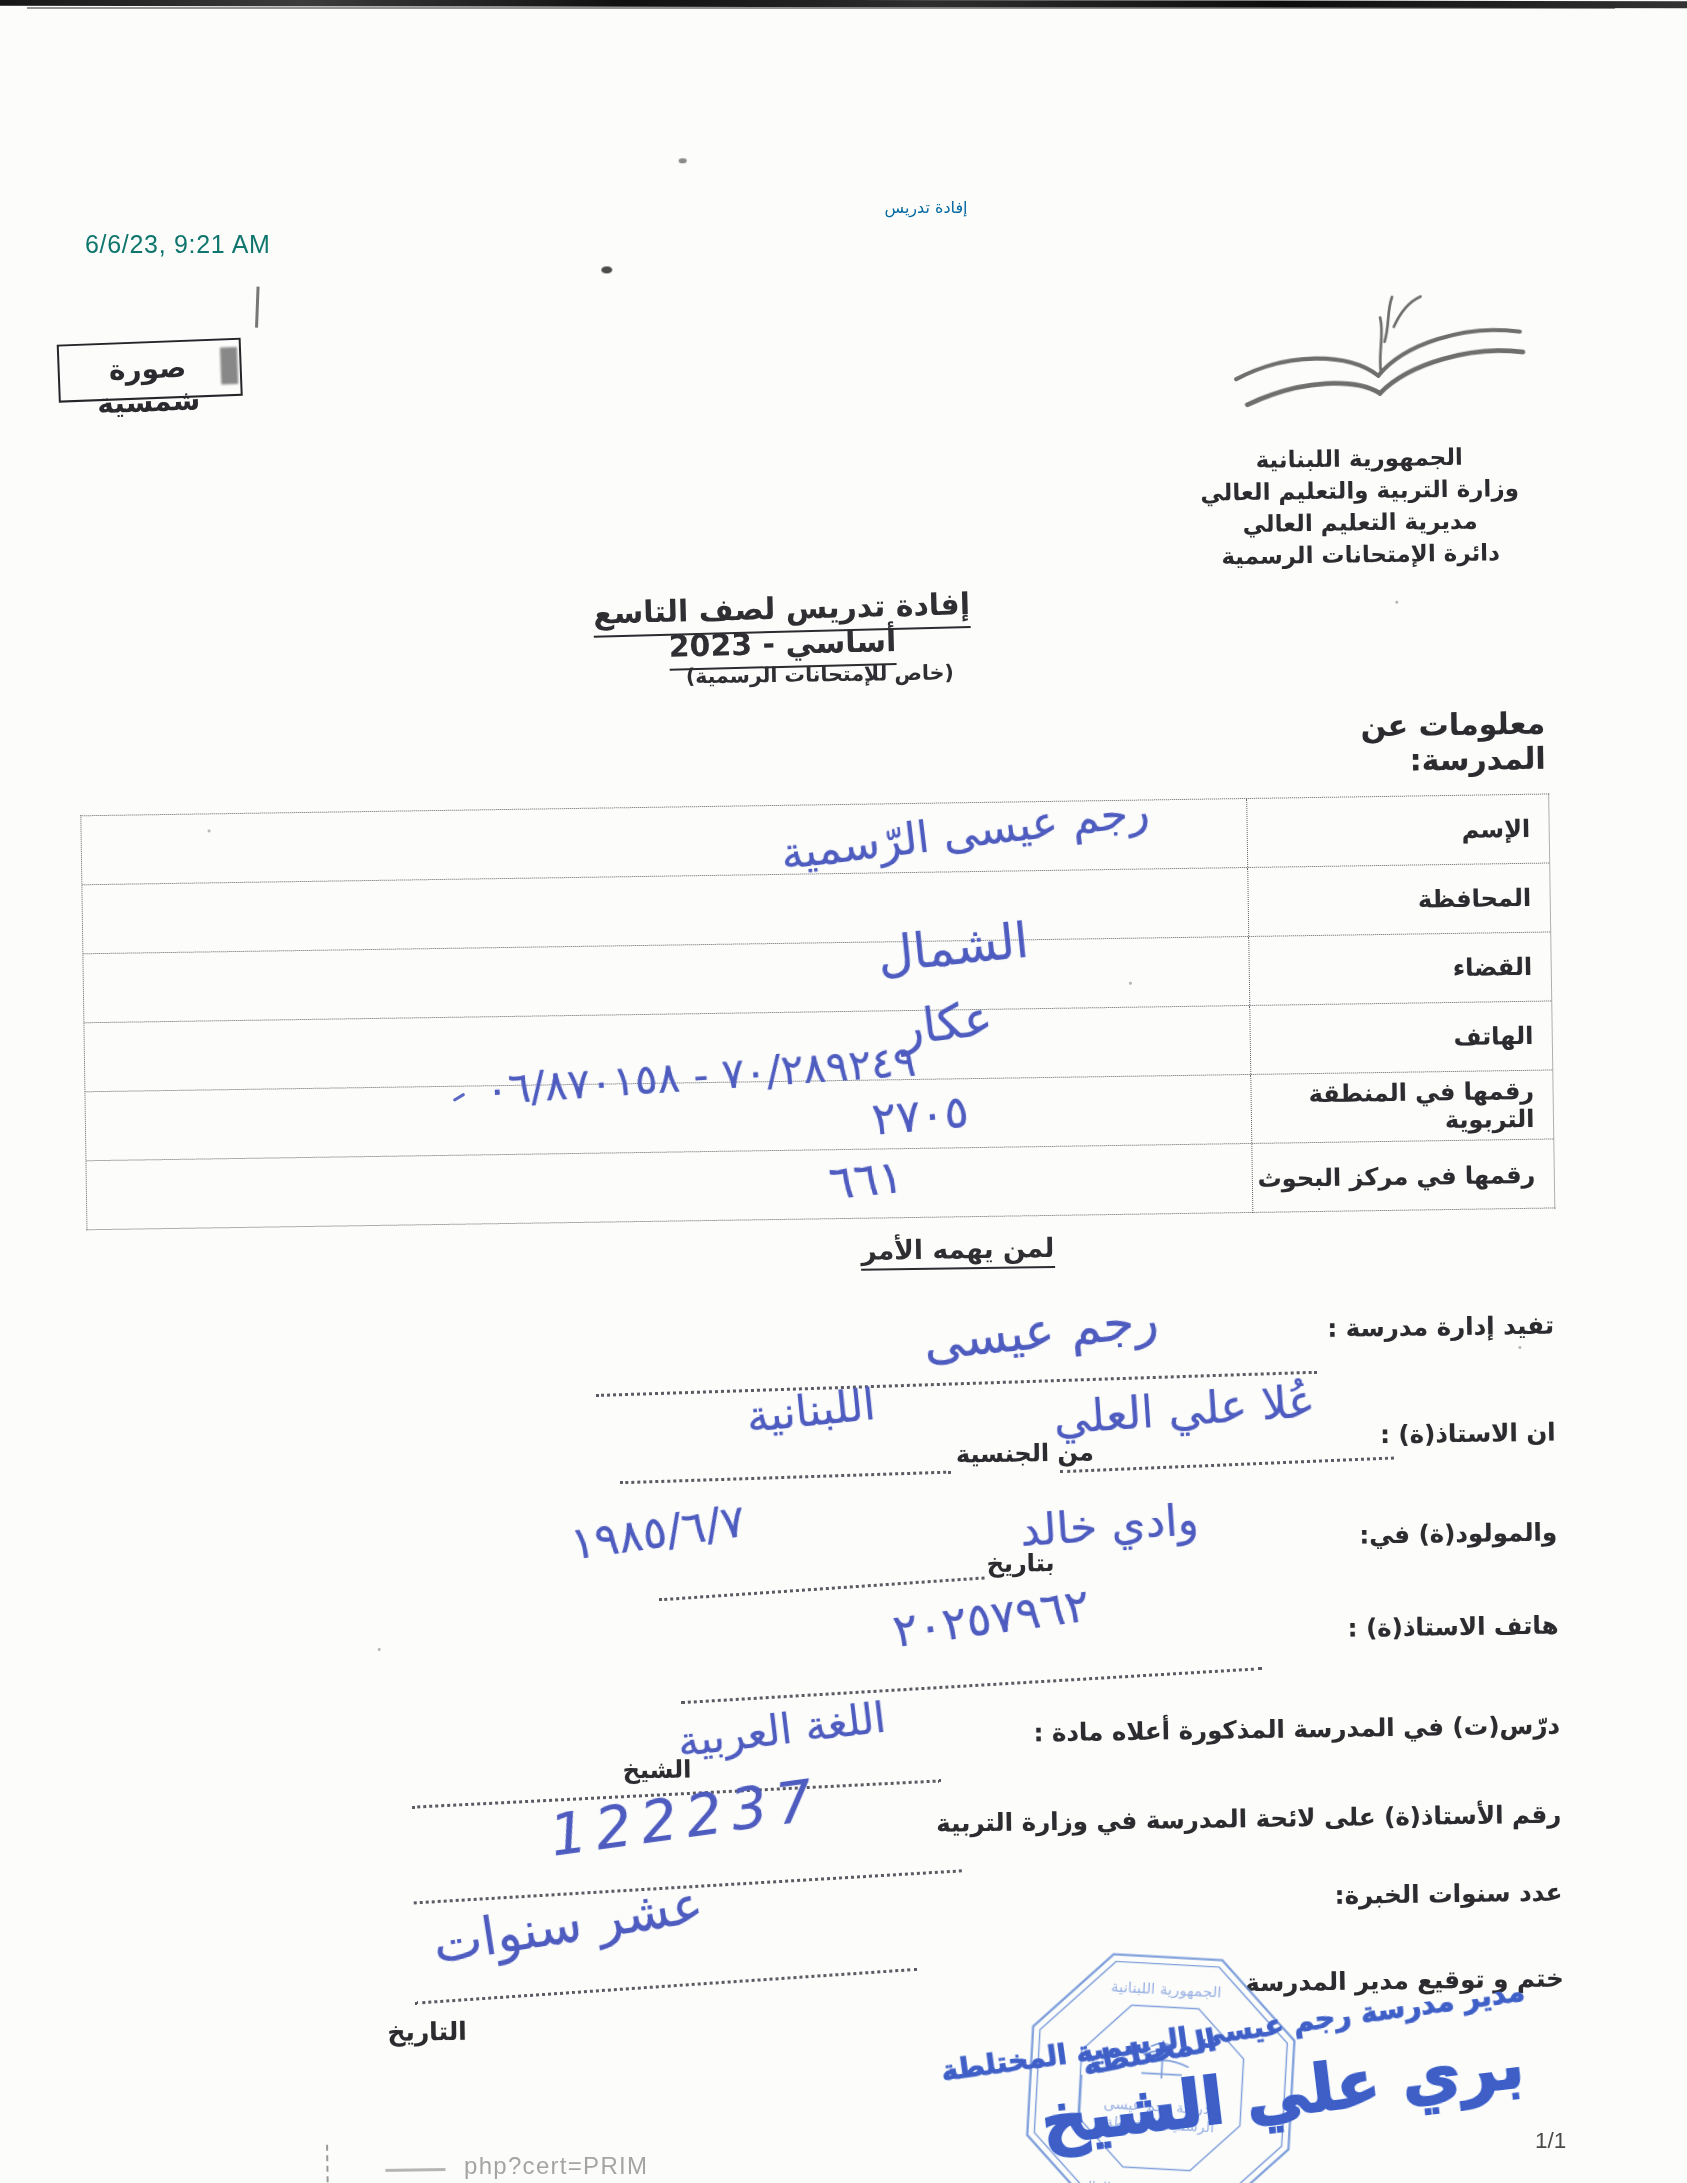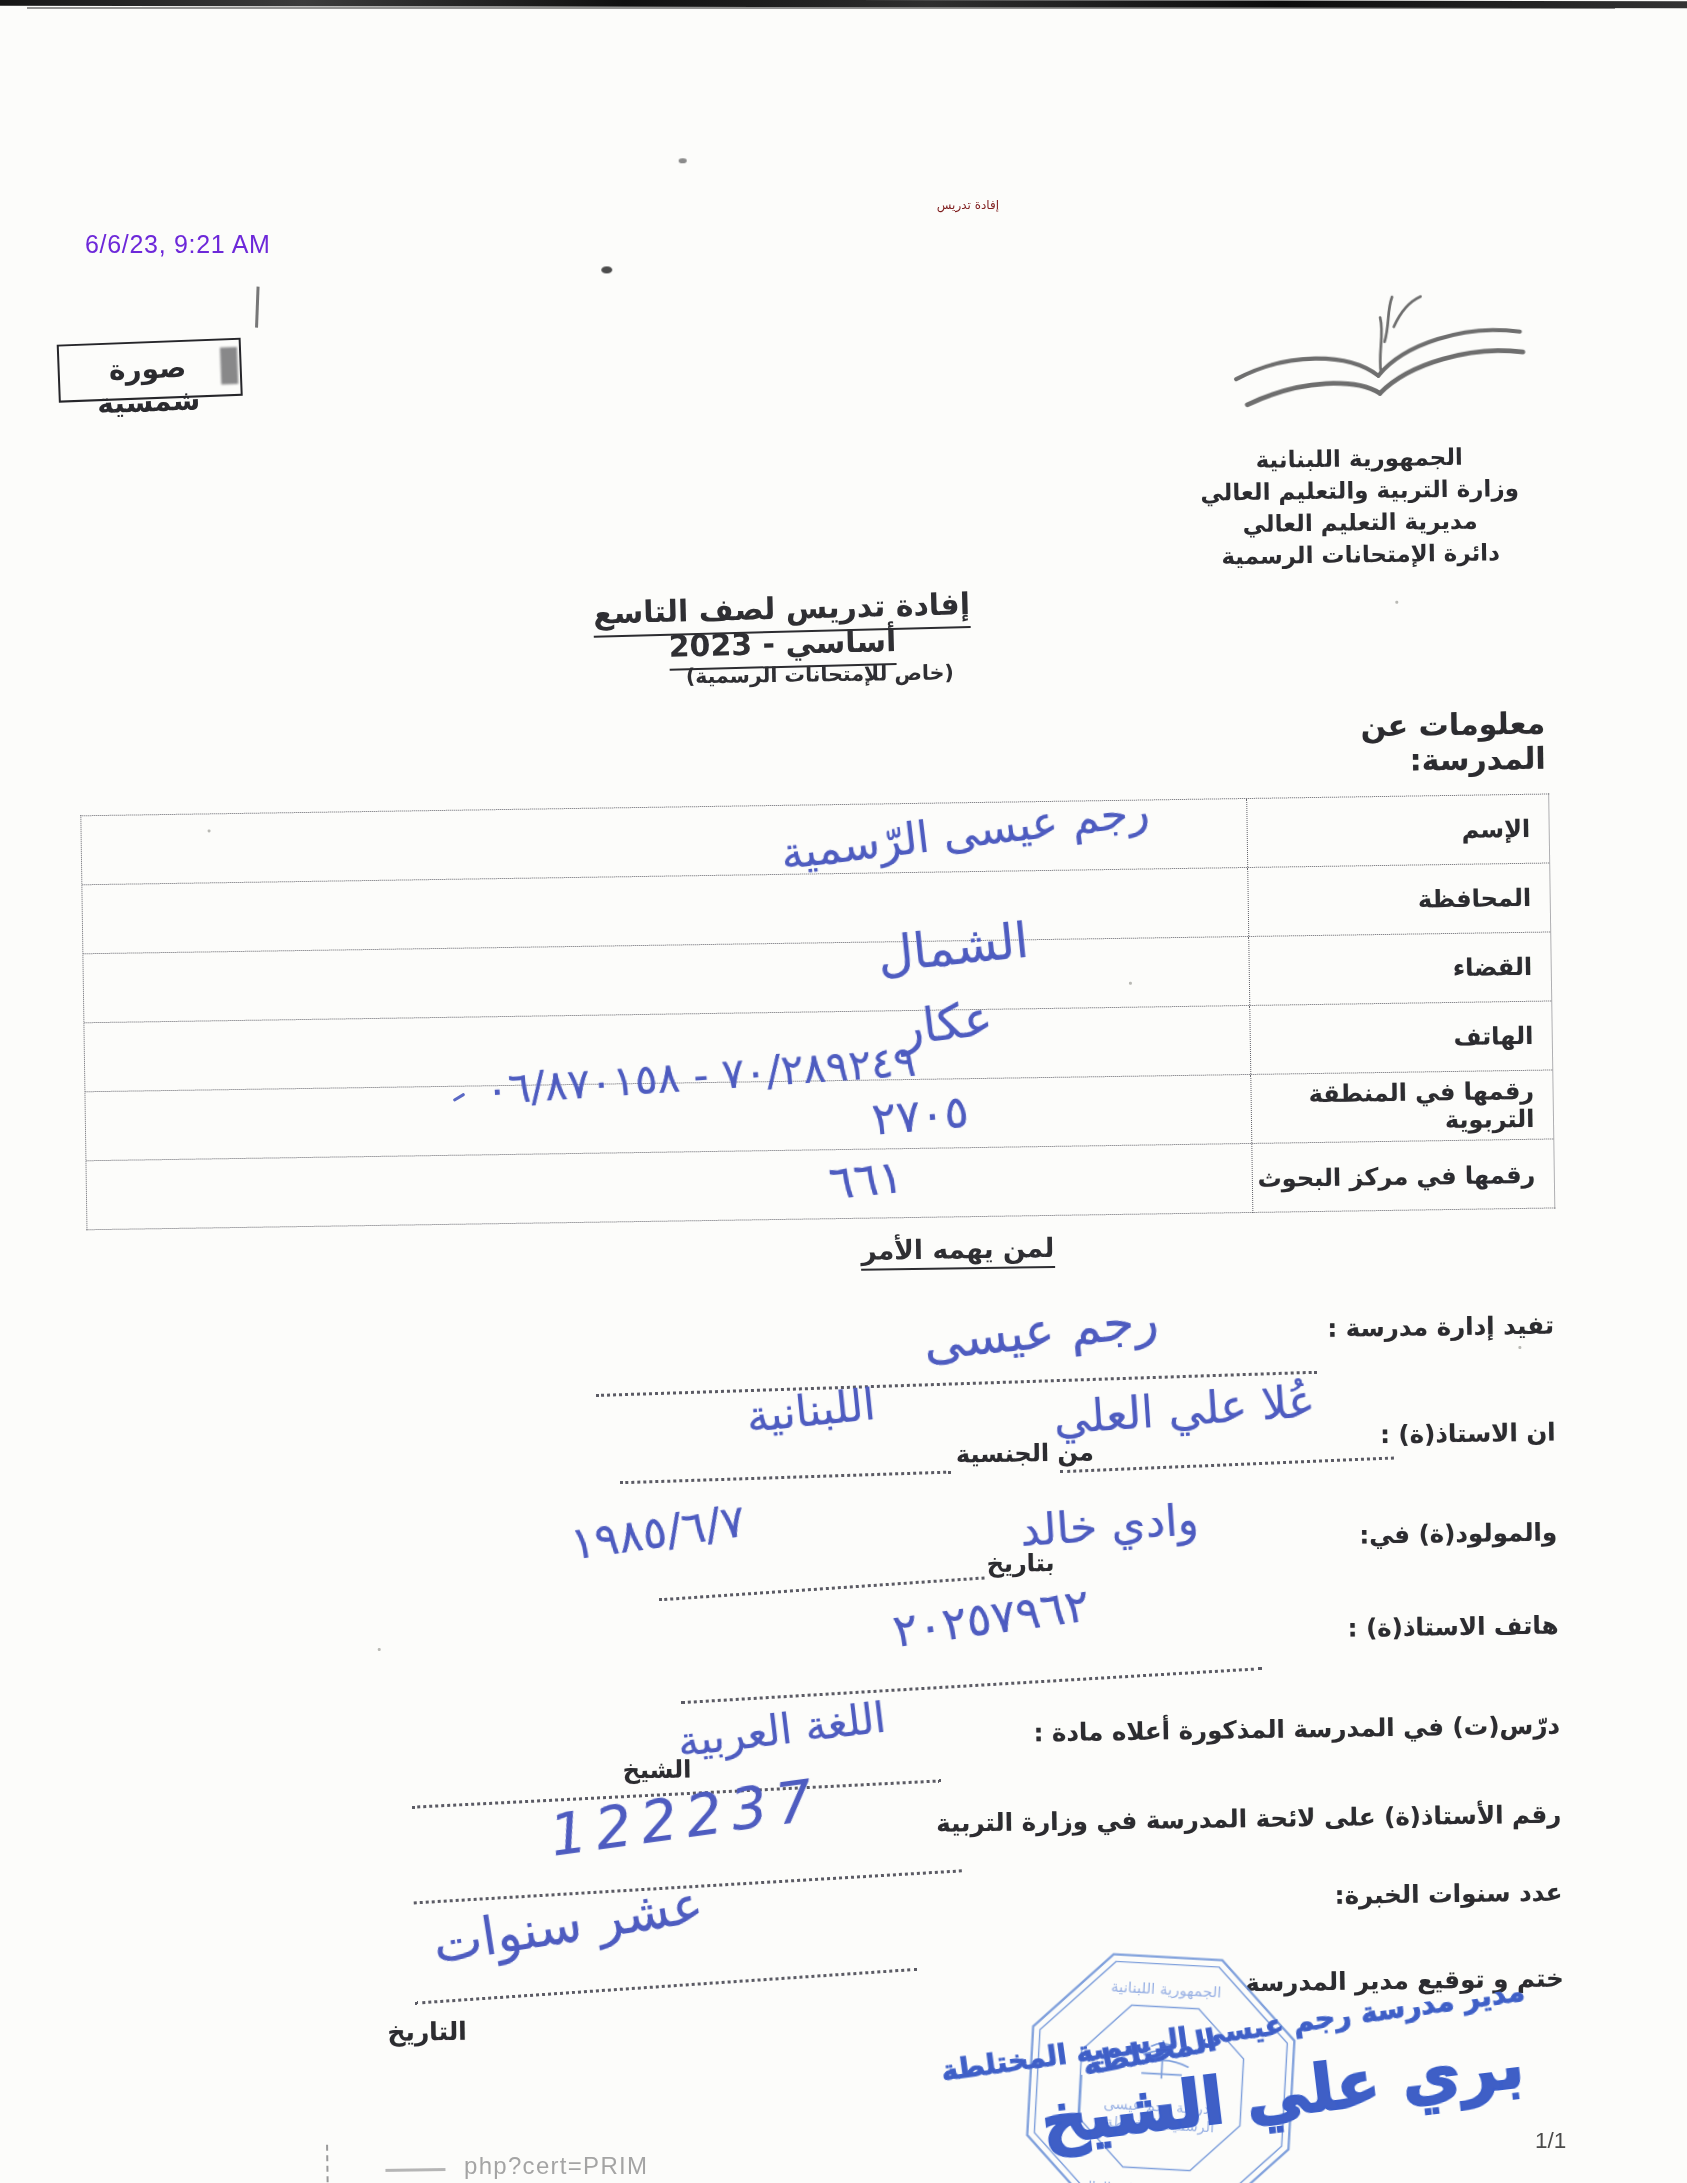--- a/index.html
+++ b/index.html
@@ -1,21 +1,21 @@
 <!DOCTYPE html>
 <html style="font-size:10.6px"><head>
 <meta charset="utf-8">
 <style>
   html,body{margin:0;padding:0;background:#e8e8e8;}
   #page{position:relative;width:1687px;height:2183px;background:#fcfcfa;overflow:hidden;
         font-family:"DejaVu Sans",sans-serif;color:#2f2f33;}
   .abs{position:absolute;}
   
-  #timestamp{left:85px;top:230px;font-size:25px;color:#6d28d9;letter-spacing:0.7px;font-family:"Liberation Sans",sans-serif;}
-  #doc-small-title{left:853px;top:198px;width:146px;font-size:12px;color:#7f1d1d;filter:blur(0.3px);}
+  #timestamp{left:85px;top:230px;font-size:25px;color:#0f766e;letter-spacing:0.7px;font-family:"Liberation Sans",sans-serif;}
+  #doc-small-title{left:853px;top:198px;width:146px;font-size:16px;color:#0369a1;text-align:center;filter:blur(0.3px);}
   #page-num{left:1523px;top:2128px;font-size:22.5px;color:#4a4a4a;font-family:"Liberation Sans",sans-serif;margin-left:12px;}
   #footer-url{left:464px;top:2152px;font-size:24px;color:#8f8f8f;opacity:.8;letter-spacing:1.3px;filter:blur(0.4px);font-family:"Liberation Sans",sans-serif;}
   
   #scan{position:absolute;left:0;top:0;width:1687px;height:2183px;transform:rotate(-0.85deg);transform-origin:844px 1125px;}
   .ar{direction:rtl;unicode-bidi:plaintext;}
   .plabel{font-weight:700;color:#2c2c30;text-shadow:0.4px 0 0 rgba(20,90,30,.18), -0.4px 0.3px 0 rgba(120,20,90,.12);}
   .ink{color:#4e5cc0;text-shadow:0 0 0.7px rgba(78,92,192,.85);filter:blur(0.2px);white-space:nowrap;}
   .dots{height:0;border-bottom:3.3px dotted rgba(45,45,58,.78);}
   .stampink{color:#3f5fc6;font-weight:700;-webkit-text-stroke:1px #4466cc;filter:blur(0.3px);white-space:nowrap;}
   

